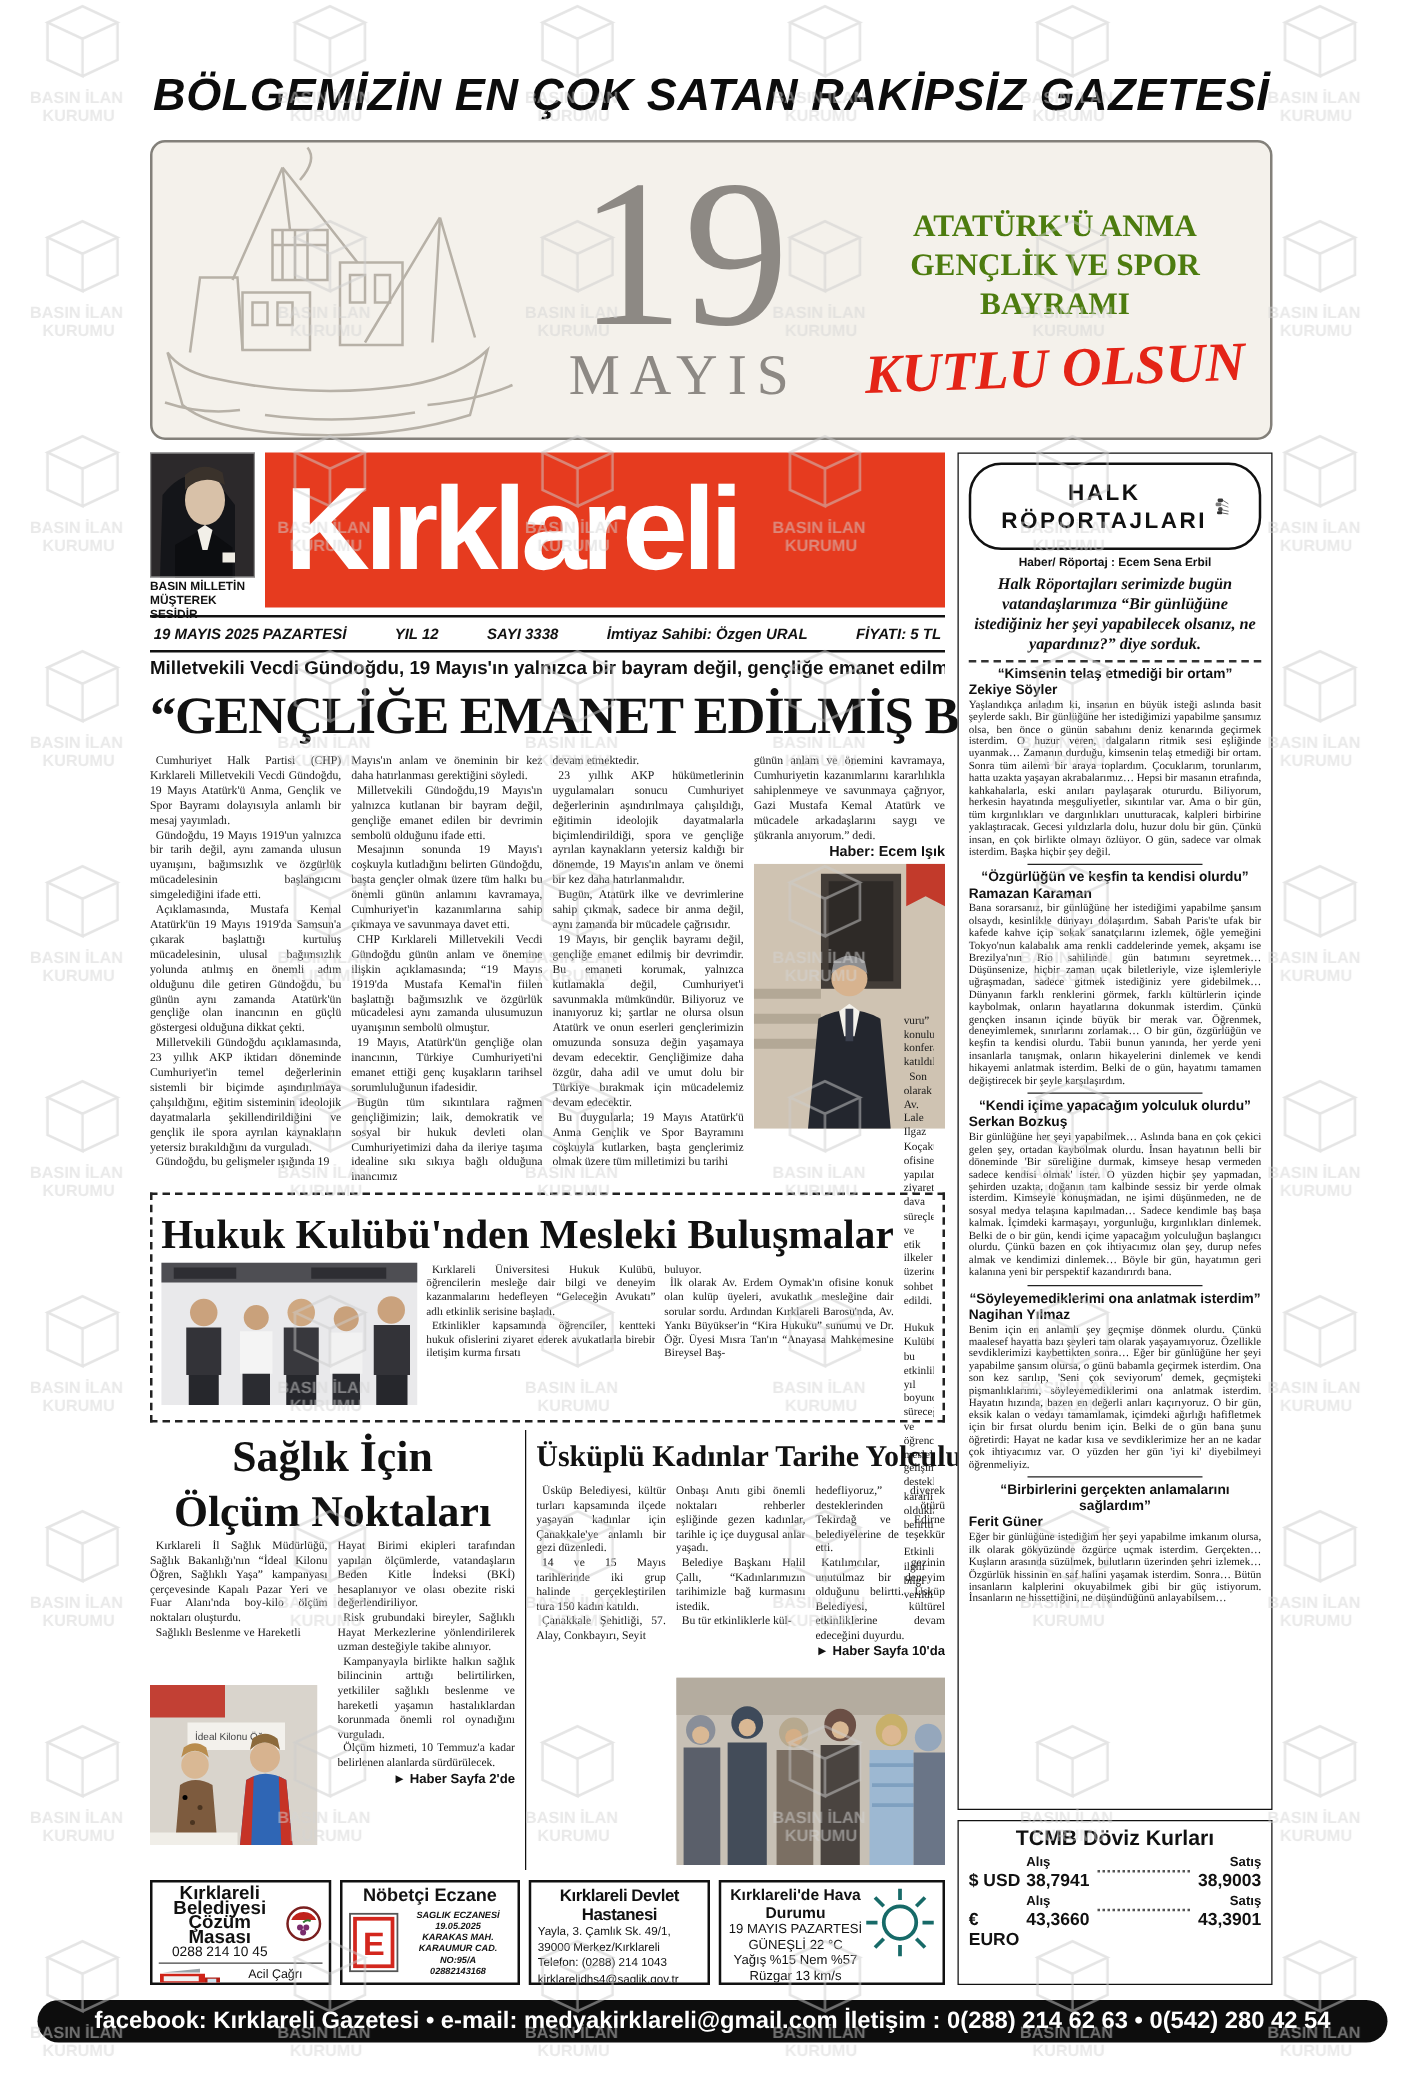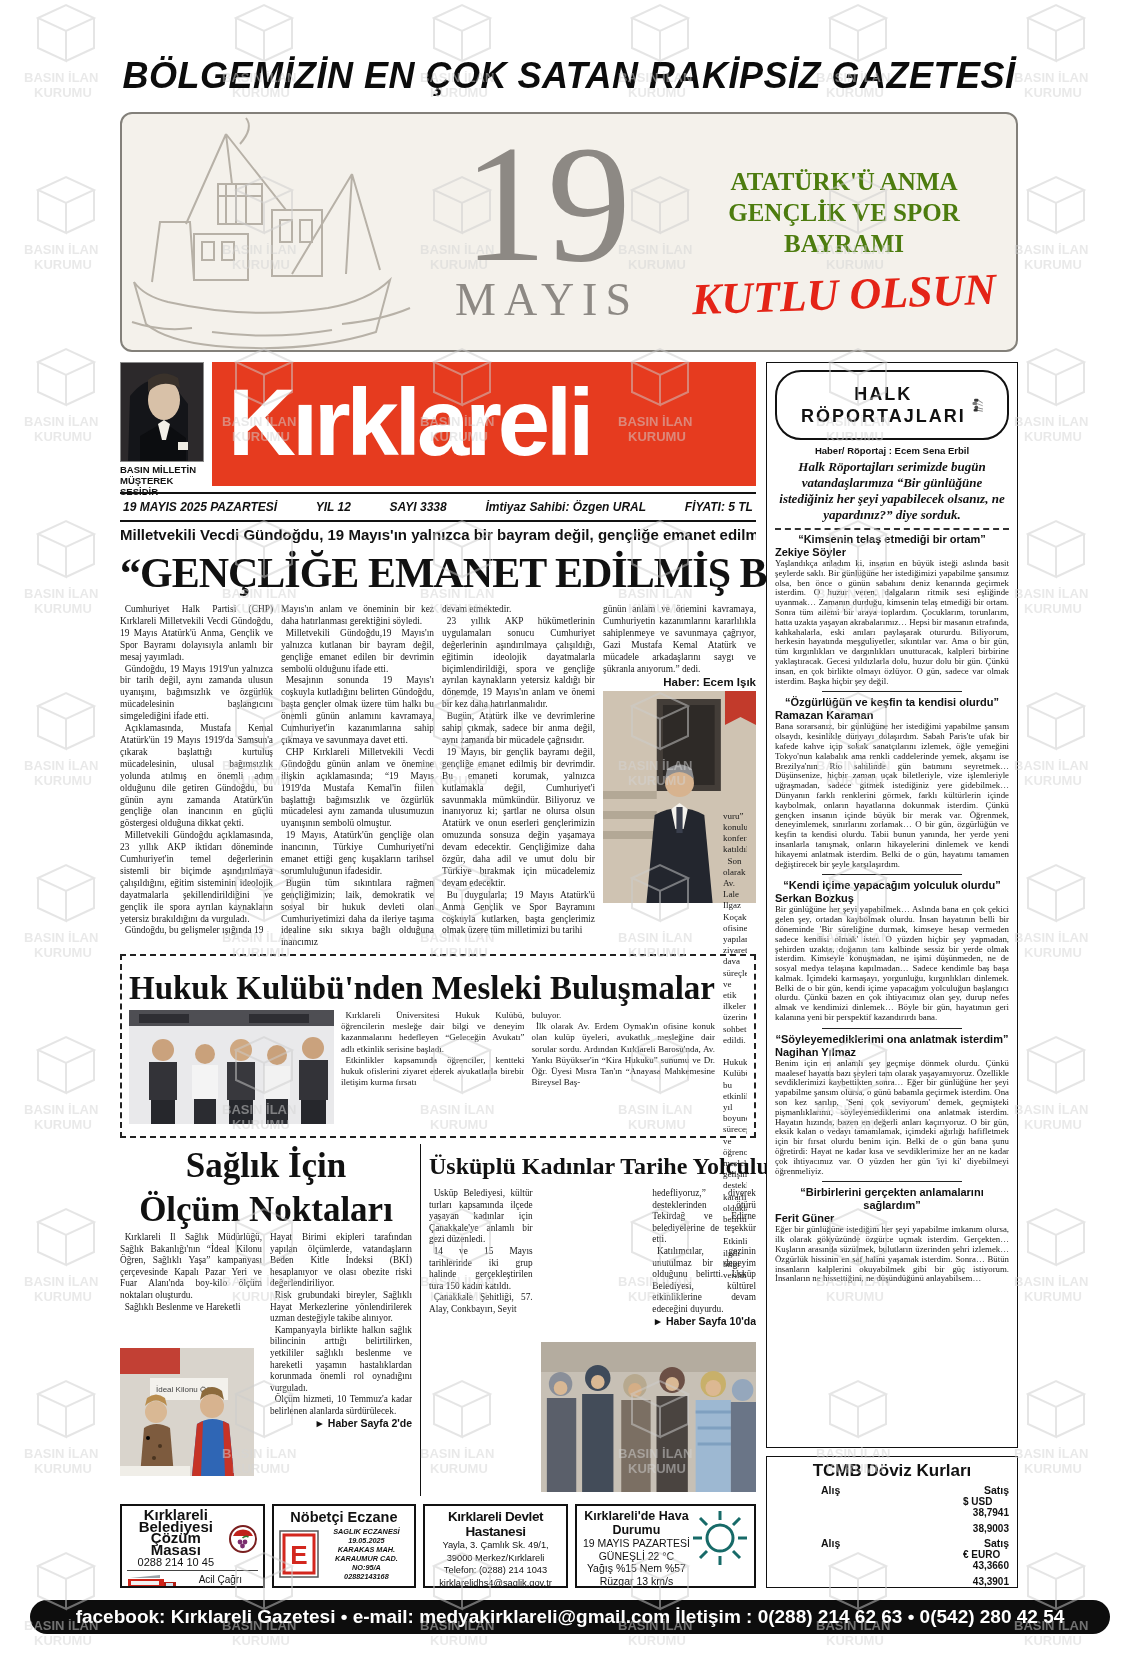--- a/index.html
+++ b/index.html
@@ -68,21 +68,21 @@
   .ibox{border:2px solid #111;background:#fff;flex:1;padding:3px 5px;overflow:hidden;}
   .cozum .t{font-weight:bold;font-size:15px;line-height:11.5px;text-align:center;white-space:pre-line;}
   .cozum .ph{font-size:11px;text-align:center;margin-top:1px;}
   .cozrow{display:flex;align-items:center;gap:4px;border-top:1.5px solid #444;margin-top:2px;padding-top:2px;}
   .acil{font-size:10px;text-align:center;line-height:12px;}
   .ecz{display:flex;flex-direction:column;}
   .ecz .t{font-weight:bold;font-size:14.5px;text-align:center;line-height:16px;}
   .eczrow{display:flex;flex:1;align-items:center;gap:5px;}
   .eczlines{flex:1;text-align:center;font-style:italic;font-weight:bold;font-size:7.3px;line-height:9px;}
   .hast .t{font-weight:bold;font-size:13.5px;text-align:center;line-height:15px;letter-spacing:-.4px;}
-  .hast .l{font-size:9.3px;text-align:center;line-height:11.5px;margin-top:1px;}
+  .hast .l{font-size:9.3px;text-align:left;line-height:11.5px;margin-top:1px;}
   .hava{flex:1.28!important;display:flex;align-items:flex-start;}
   .hava .lt{flex:1;text-align:center;}
   .hava .t{font-weight:bold;font-size:12.5px;}
   .hava .l{font-size:10.5px;line-height:12.5px;}
   .halk{border:1.5px solid #111;flex:1;padding:7px 8px;overflow:hidden;background:#fff;}
   .halkpill{border:2px solid #111;border-radius:26px;display:flex;align-items:center;
             padding:4px 24px;height:58px;}
   .halkpill .t{flex:1;font-weight:bold;font-size:18px;letter-spacing:2px;text-align:center;
                white-space:pre-line;line-height:22px;}
   .credit{font-weight:bold;font-size:9.5px;text-align:center;margin-top:5px;}
@@ -91,21 +91,21 @@
   .dash{border-top:2px dashed #333;margin:5px 0 3px;}
   .ivt{font-weight:bold;font-size:11px;text-align:center;line-height:13px;}
   .ivn{font-weight:bold;font-size:11px;line-height:13px;}
   .ivx{font-size:8.8px;line-height:9.8px;}
   .sep{border-top:1.5px solid #222;width:60%;margin:5px auto 4px;}
   .tcmb{border:1.5px solid #111;height:122px;margin-top:8px;padding:4px 8px;background:#fff;}
   .tcmb .t{font-weight:bold;font-size:17px;text-align:center;}
   .fxh{display:flex;font-weight:bold;font-size:10.5px;margin-top:3px;}
   .fxh .b{margin-left:46px;}
   .fxh .s{margin-left:auto;}
-  .fxr{display:flex;align-items:flex-end;font-weight:bold;font-size:10px;flex-direction:column;}
+  .fxr{display:flex;align-items:flex-start;font-weight:bold;font-size:14px;}
   .fxr .dots{flex:1;border-bottom:2px dotted #555;margin:0 6px 3px;}
   .fxr .c{width:46px;}
   .footer{margin:12px 30px 0;height:34px;line-height:34px;font-size:19px;border-radius:17px;
           position:relative;z-index:2;}
   svg{display:block;}
 </style>
 </head>
 <body>
 
 <svg class="wm" width="1140" height="1675" aria-hidden="true">
@@ -305,20 +305,23 @@
               <rect x="0" y="118" width="70" height="10" fill="#f0eee8"></rect>
             </svg>
           </div>
         </div>
 
         <div class="uskup">
           <div class="uskh">Üsküplü Kadınlar Tarihe Yolculuk Etti</div>
           <div class="uskc txt" style="grid-area:c1"> Üsküp Belediyesi, kültür turları kapsamında ilçede yaşayan kadınlar için Çanakkale'ye anlamlı bir gezi düzenledi.
  14 ve 15 Mayıs tarihlerinde iki grup halinde gerçekleştirilen tura 150 kadın katıldı.
  Çanakkale Şehitliği, 57. Alay, Conkbayırı, Seyit</div>
+          <div class="uskc txt" style="grid-area:c2">Onbaşı Anıtı gibi önemli noktaları rehberler eşliğinde gezen kadınlar, tarihle iç içe duygusal anlar yaşadı.
+ Belediye Başkanı Halil Çallı, “Kadınlarımızın tarihimizle bağ kurmasını istedik.
+ Bu tür etkinliklerle kül-</div>
           <div class="uskc" style="grid-area:c3">
             <div class="txt" style="font-size:9.3px;line-height:11.6px">hedefliyoruz,” diyerek desteklerinden ötürü Tekirdağ ve Edirne belediyelerine de teşekkür etti.
  Katılımcılar, gezinin unutulmaz bir deneyim olduğunu belirtti. Üsküp Belediyesi, kültürel etkinliklerine devam edeceğini duyurdu.</div>
             <div class="more">► Haber Sayfa 10'da</div>
           </div>
           <div class="uskp">
             <svg width="100%" height="150" viewBox="0 0 220 150" preserveAspectRatio="none">
               <rect width="220" height="150" fill="#c7c0b5"></rect>
               <rect y="0" width="220" height="30" fill="#b4ac9f"></rect>
               <g>

